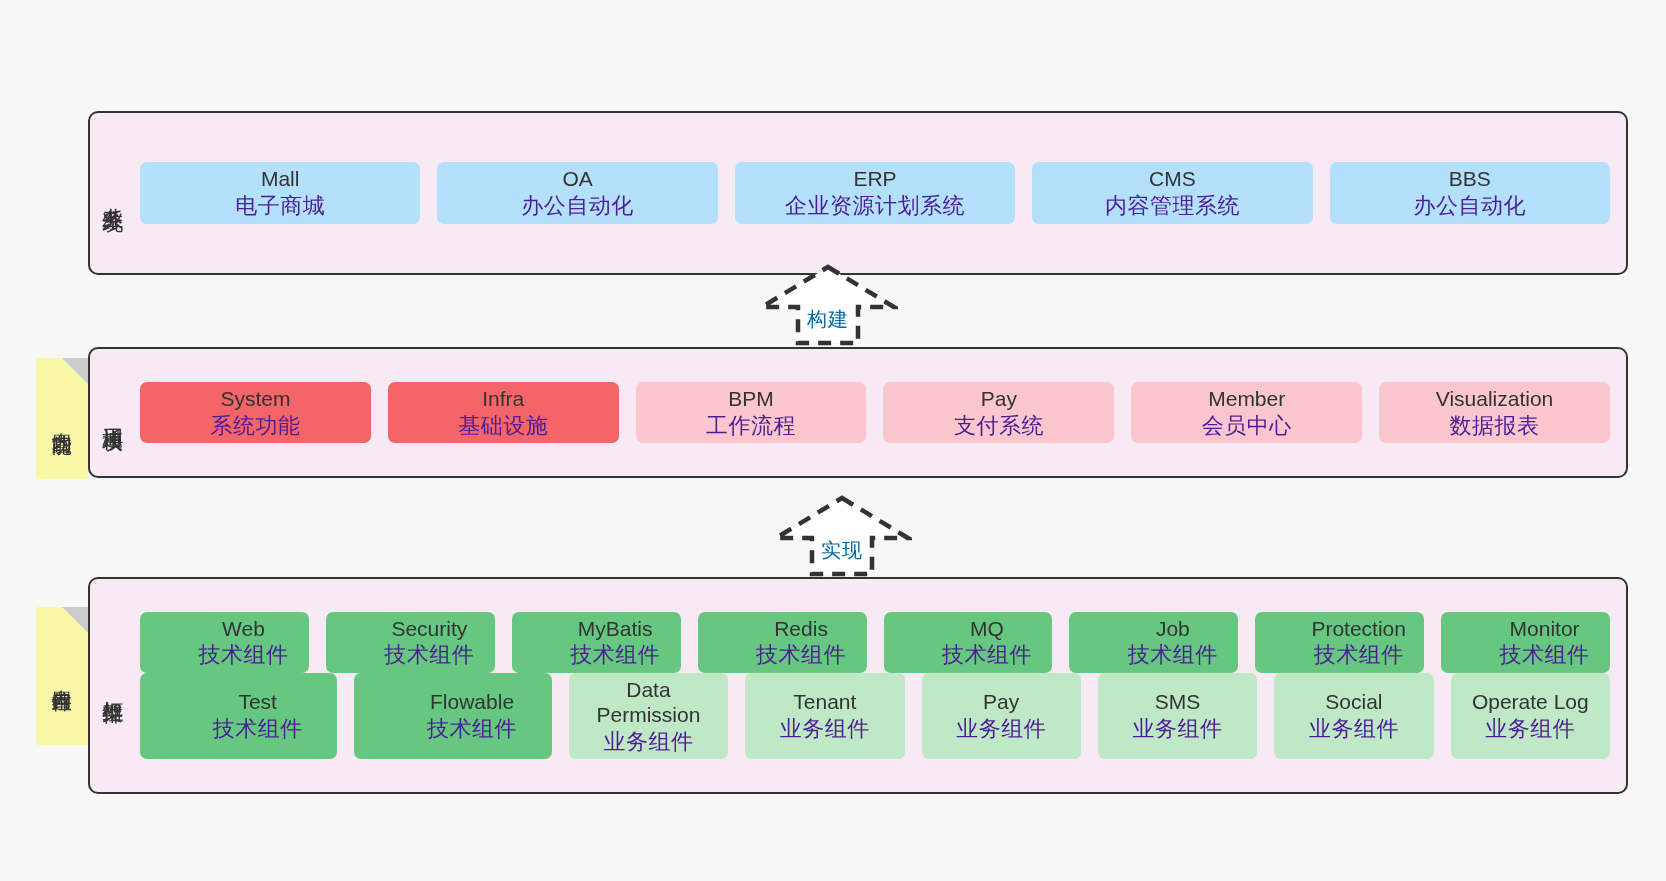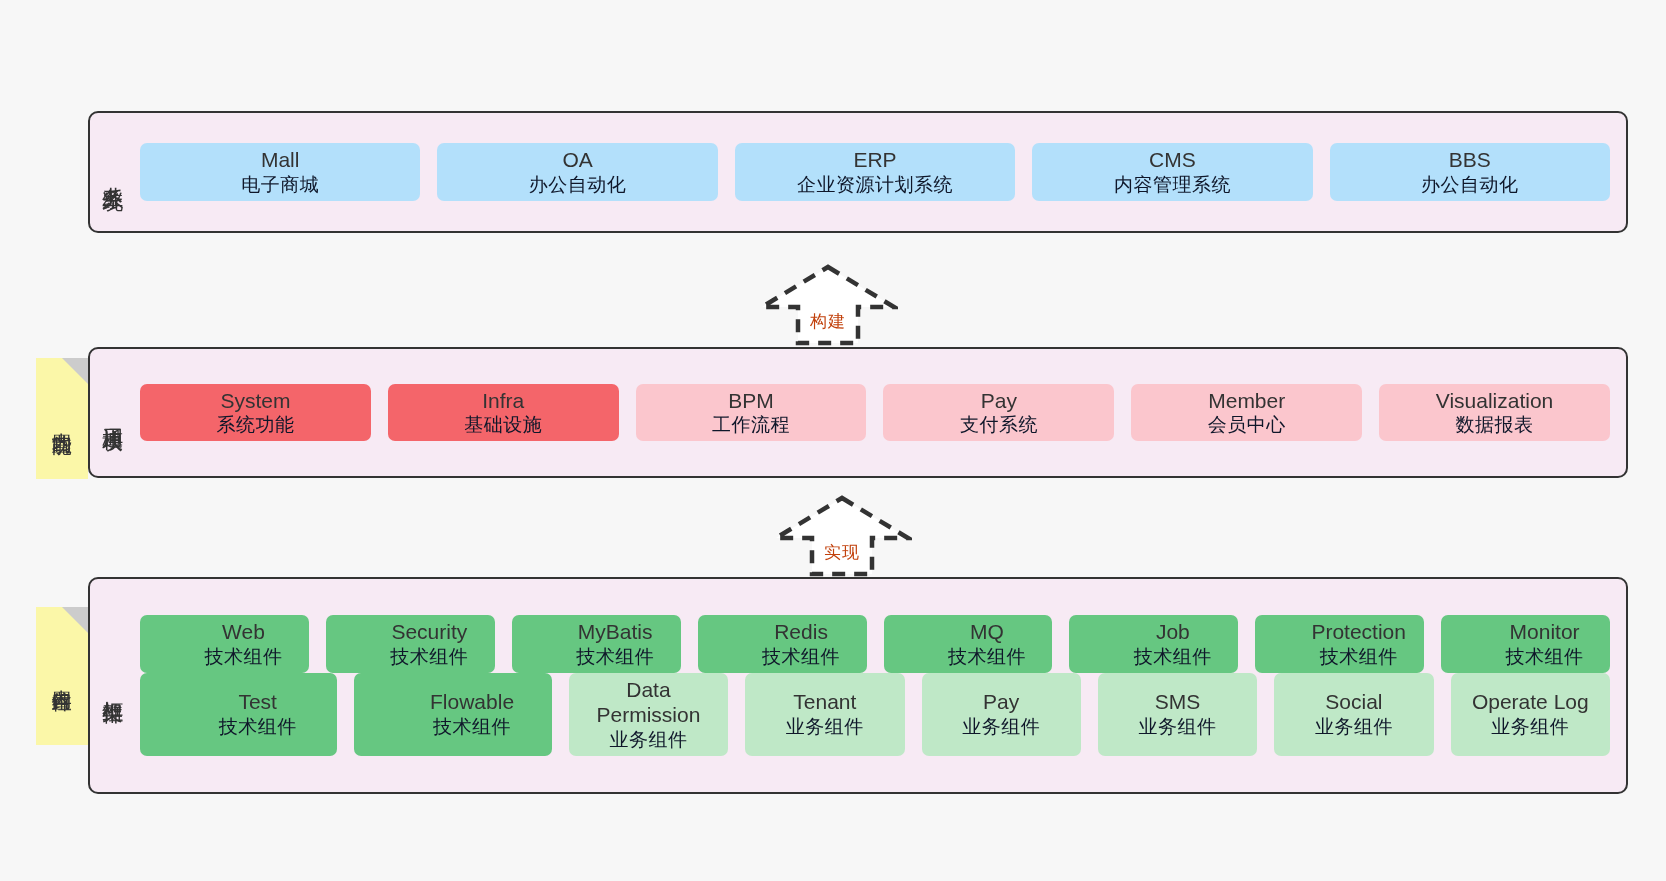--- a/index.html
+++ b/index.html
@@ -77,23 +77,23 @@
     box-sizing: border-box;
     padding: 4px 6px;
     user-select: none;
   }
   .node .t1 {
     font-size: 21px;
     line-height: 1.22;
     color: #333333;
   }
   .node .t2 {
-    font-size: 19px;
+    font-size: 22px;
     line-height: 1.25;
-    color: #0f172a;
+    color: #4c1d95;
     letter-spacing: 0.5px;
   }
 
   .c-blue       { background: #b3e0fb; }
   .c-red        { background: #f4656a; }
   .c-pink       { background: #fbc6cd; }
   .c-green      { background: #66c781; padding-left: 44px; }
   .c-lightgreen { background: #bfe8c7; }
 
   
@@ -126,33 +126,33 @@
   .arrow {
     position: absolute;
     user-select: none;
   }
   .arrow svg { display: block; }
   .arrow .alabel {
     position: absolute;
     left: 50%;
     transform: translateX(-50%);
     bottom: 14px;
-    font-size: 17px;
-    color: #c2410c;
+    font-size: 20px;
+    color: #0369a1;
     background: transparent;
     white-space: nowrap;
     letter-spacing: 1px;
   }
 </style>
 </head>
 <body>
 
 <div id="canvas">
 
-  <div class="band" id="band-business" style="left:88px; top:111px; width:1540px; height:122px;">
+  <div class="band" id="band-business" style="left:88px; top:111px; width:1540px; height:164px;">
     <div class="band-label">业务系统</div>
     <div class="band-body">
       <div class="row">
 
         <div class="node c-blue">
           <span class="t1">Mall</span>
           <span class="t2">电子商城</span>
         </div>
         <div class="node c-blue">
           <span class="t1">OA</span>

